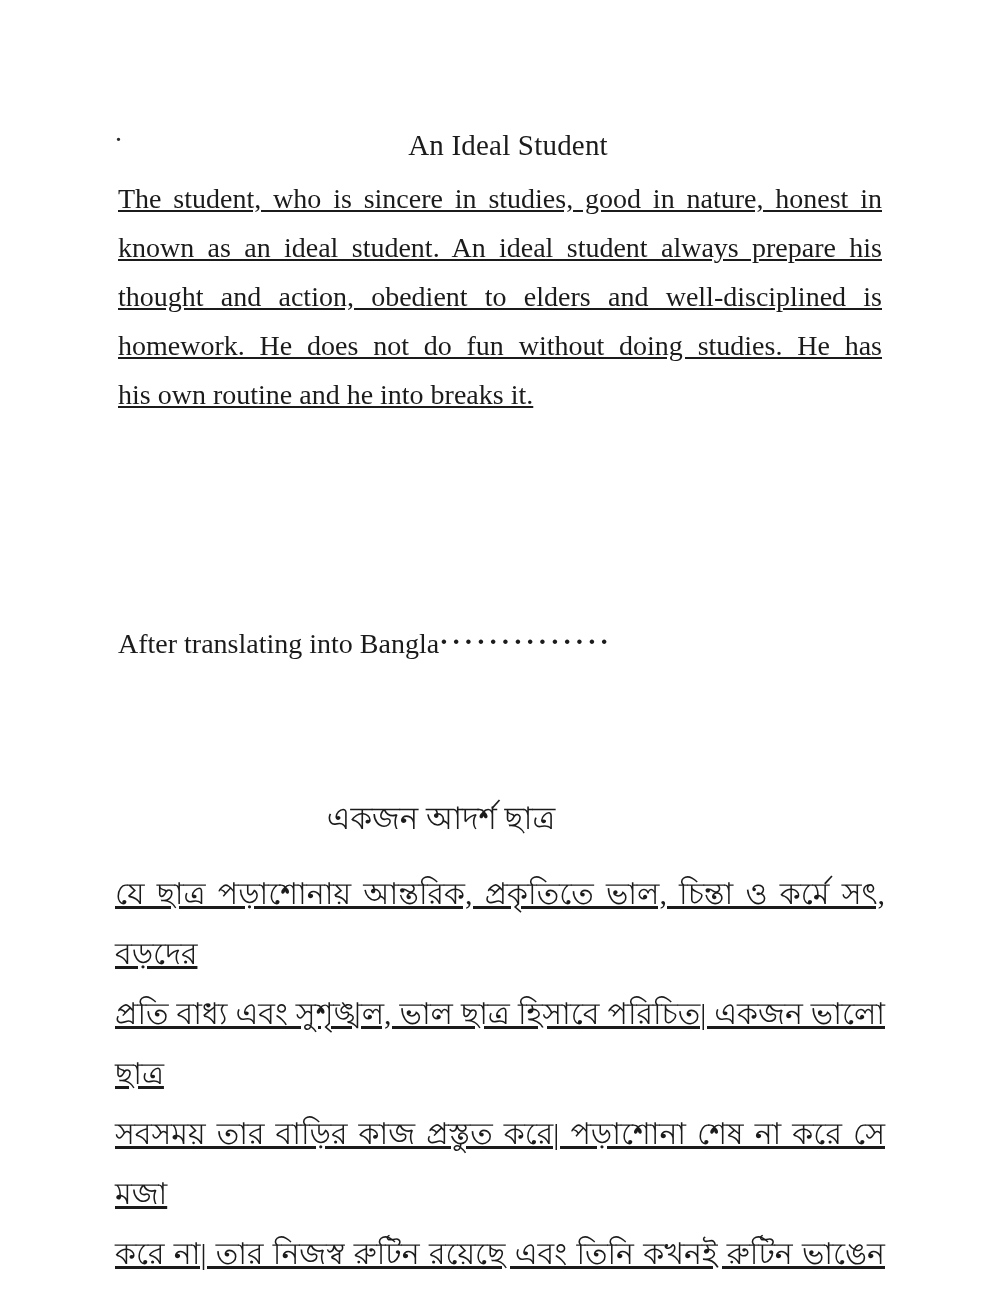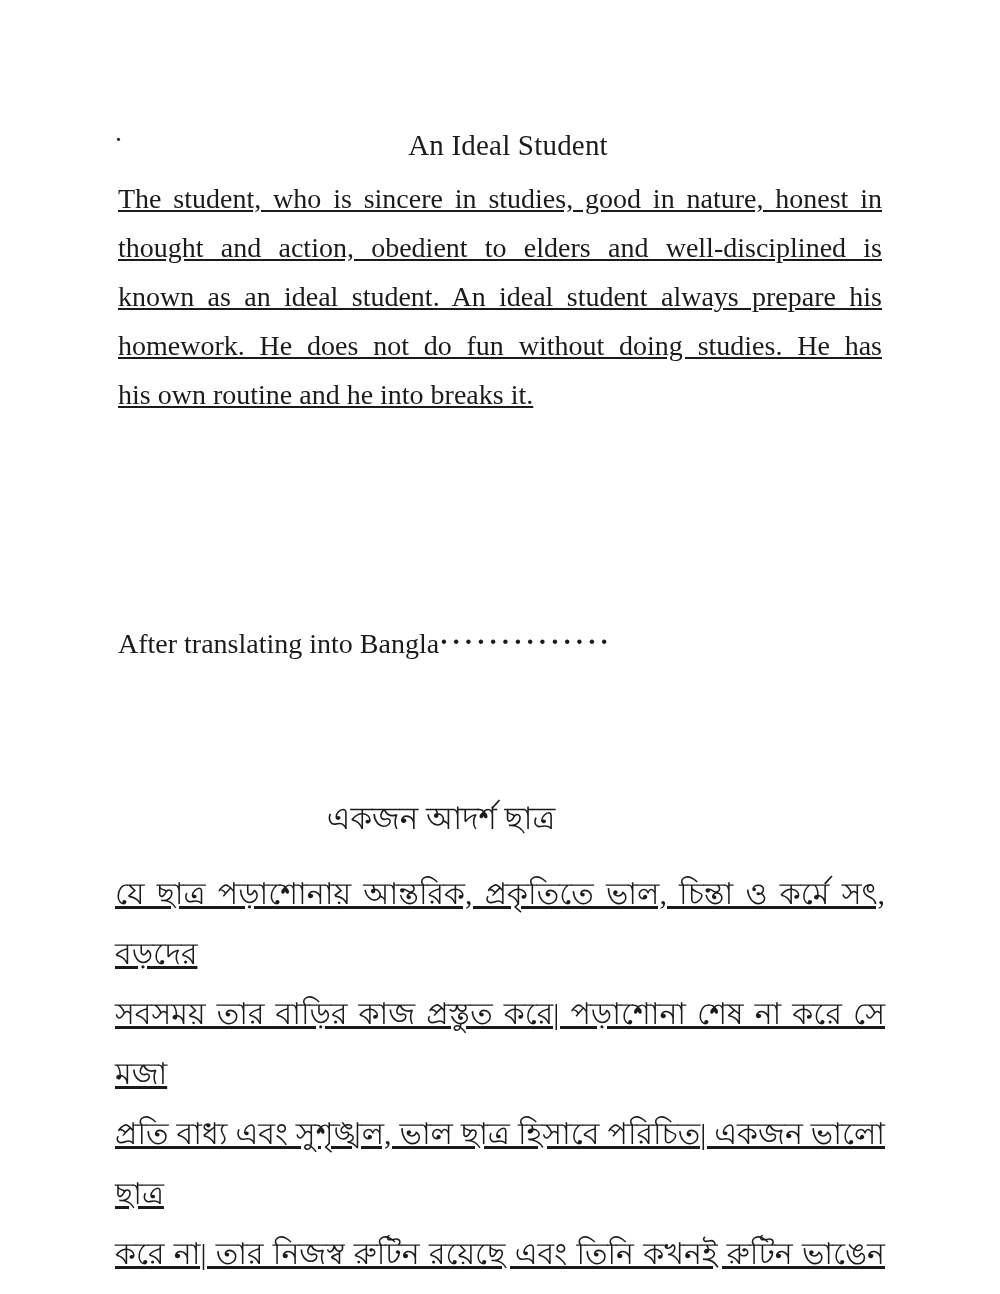--- a/index.html
+++ b/index.html
@@ -92,32 +92,32 @@
 <body>
 
 <div class="page">
 
   <span class="stray-dot">.</span>
 
   <h1 class="title-en">An Ideal Student</h1>
 
   <div class="para para-en">
     <div class="jline">The student, who is sincere in studies, good in nature, honest in</div>
+    <div class="jline">known as an ideal student. An ideal student always prepare his</div>
     <div class="jline">thought and action, obedient to elders and well-disciplined is</div>
-    <div class="jline">known as an ideal student. An ideal student always prepare his</div>
     <div class="jline">homework. He does not do fun without doing studies. He has</div>
     <div class="jline">his own routine and he into breaks it.</div>
   </div>
 
   <div class="transition-line">
     <span>After translating into Bangla</span><span class="dots">··············</span>
   </div>
 
   <h2 class="title-bn">একজন আদর্শ ছাত্র</h2>
 
   <div class="para para-bn">
     <div class="jline">যে ছাত্র পড়াশোনায় আন্তরিক, প্রকৃতিতে ভাল, চিন্তা ও কর্মে সৎ, বড়দের</div>
+    <div class="jline">প্রতি বাধ্য এবং সুশৃঙ্খল, ভাল ছাত্র হিসাবে পরিচিত| একজন ভালো ছাত্র</div>
     <div class="jline">সবসময় তার বাড়ির কাজ প্রস্তুত করে| পড়াশোনা শেষ না করে সে মজা</div>
-    <div class="jline">প্রতি বাধ্য এবং সুশৃঙ্খল, ভাল ছাত্র হিসাবে পরিচিত| একজন ভালো ছাত্র</div>
     <div class="jline">করে না| তার নিজস্ব রুটিন রয়েছে এবং তিনি কখনই রুটিন ভাঙেন না|</div>
   </div>
 
 </div>
 
 </body></html>

